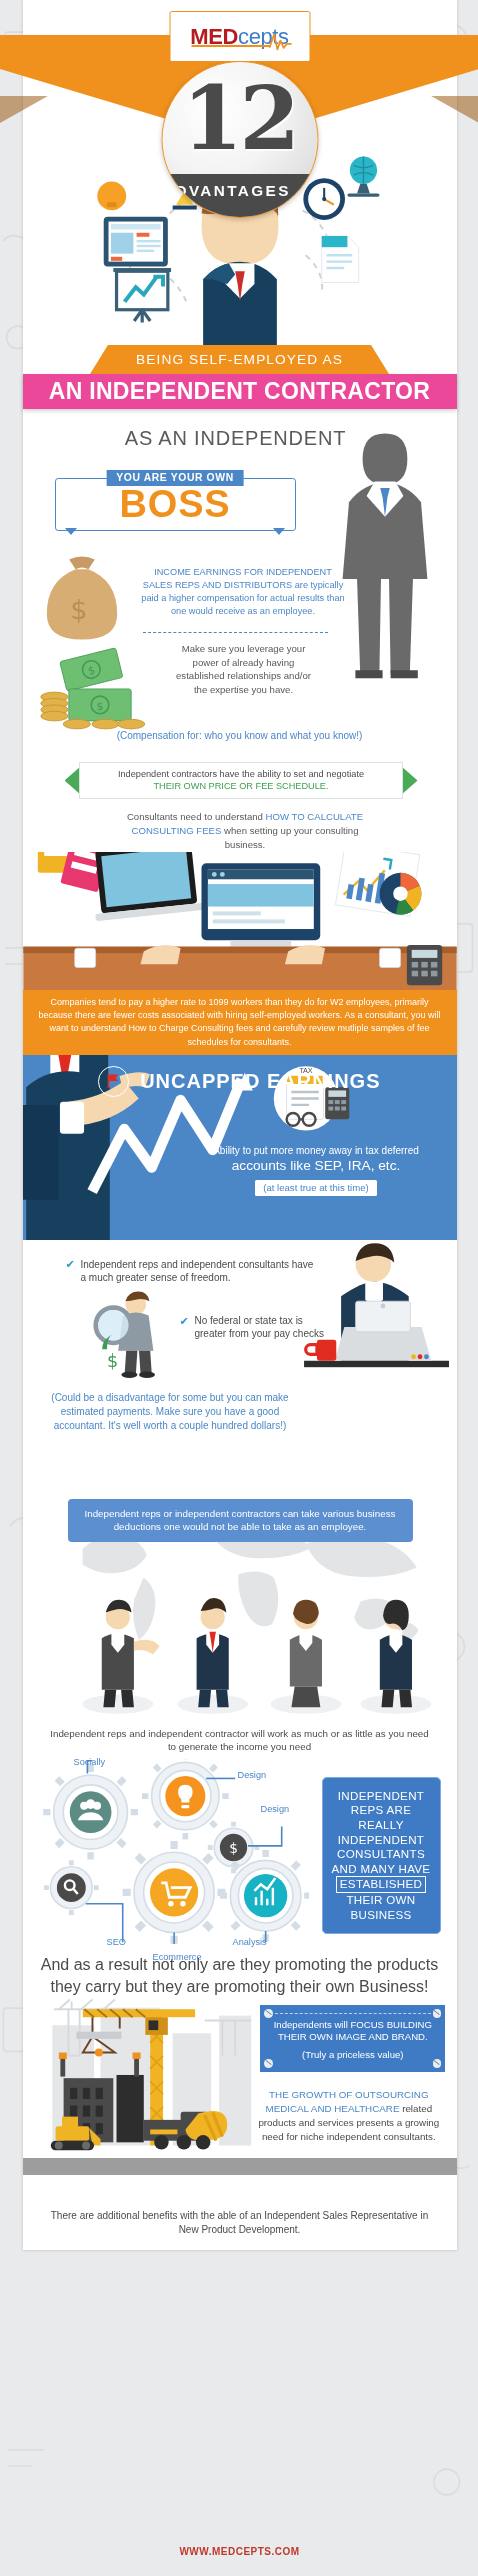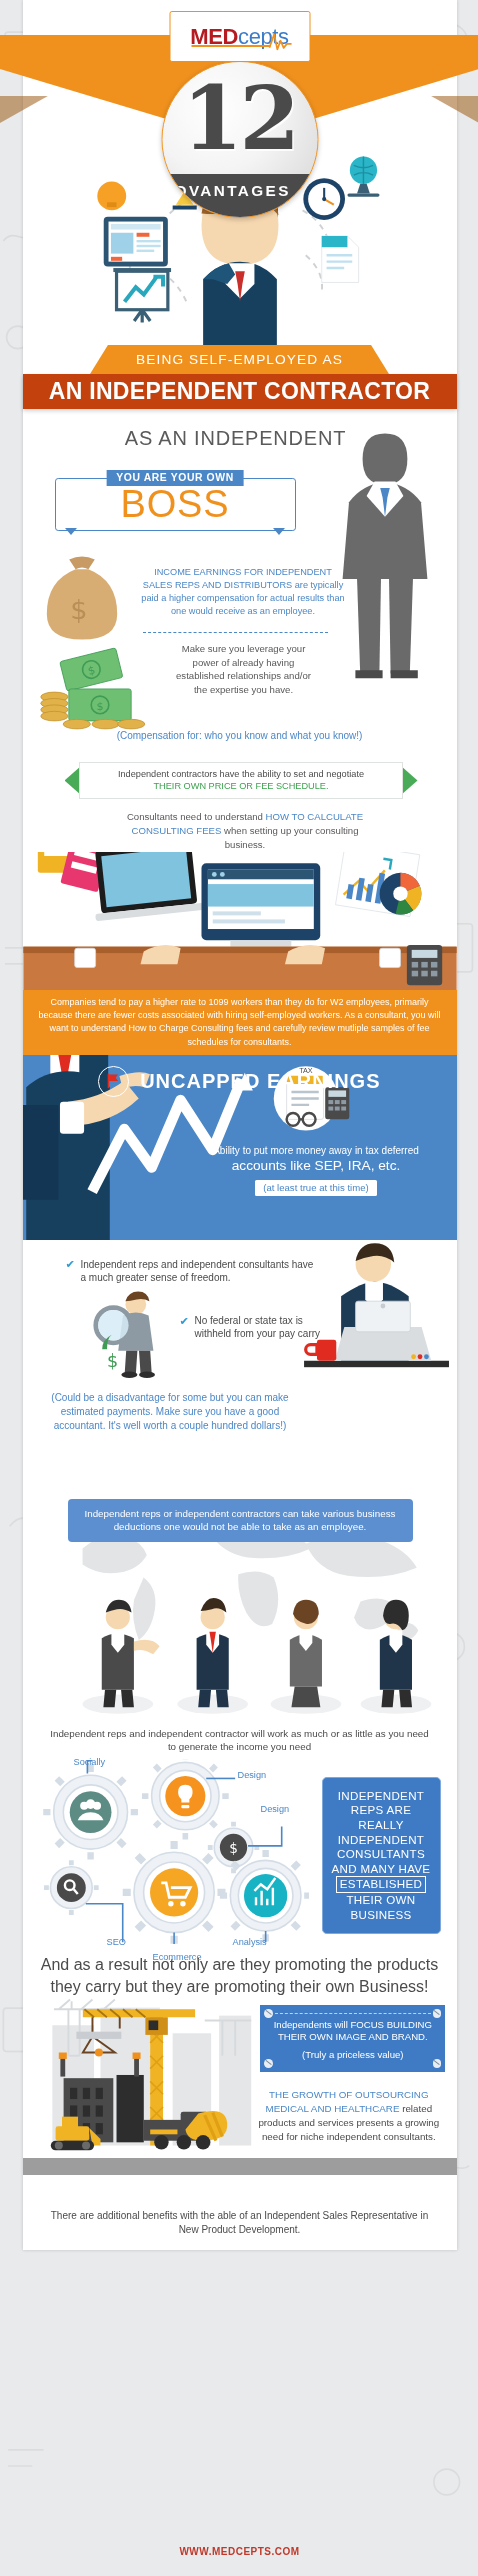--- a/index.html
+++ b/index.html
@@ -91,21 +91,21 @@
 
   
   .band-sub {
     position: relative; margin: 0 auto; width: 299px; height: 29px;
     background: #f0911e; color: #fff;
     clip-path: polygon(6% 0, 94% 0, 100% 100%, 0 100%);
     display: flex; align-items: center; justify-content: center;
     font-size: 13.7px; letter-spacing: 1.1px;
   }
   .band-main {
-    height: 35px; background: #c2410c; color: #fff;
+    height: 35px; background: #ec4899; color: #fff;
     display: flex; align-items: center; justify-content: center;
     font-size: 23px; font-weight: bold; letter-spacing: 0.3px;
     box-shadow: 0 2.4px 4px rgba(0,0,0,.18);
   }
 
   
   .sec-boss { position: relative; padding-top: 17.7px; height: 345px; }
   .h-indep {
     text-align: center; color: #5a5a5a; font-size: 20px; letter-spacing: 0.8px;
     margin-left: -8px;
@@ -115,21 +115,21 @@
     border: 1.6px solid #4b87c7; border-radius: 3.2px; height: 53px;
     display:flex; align-items:center; justify-content:center;
     position: relative;
     margin-top: 28px;
   }
   .boss-tag {
     position: absolute; top: -8.8px; left: 50%; transform: translateX(-50%);
     background: #4b87c7; color: #fff; font-size: 10.4px; font-weight: bold;
     letter-spacing: 0.6px; padding: 2.4px 9.6px; white-space: nowrap;
   }
-  .boss-word { color: #f0911e; font-size: 38px; font-weight: normal; letter-spacing: 0.8px; }
+  .boss-word { color: #f0911e; font-size: 38px; font-weight: bold; letter-spacing: 0.8px; }
   .boss-caret { position:absolute; bottom:-5.6px; width:0;height:0;
     border-left:6.4px solid transparent; border-right:6.4px solid transparent; border-top:7.2px solid #4b87c7; }
   .boss-caret.l { left: 9.6px; }
   .boss-caret.r { right: 9.6px; }
 
   .blue-copy {
     color: #4b87c7; font-size: 9.2px; line-height: 1.42; text-align: center;
     width: 207px; position: absolute; left: 117px; top: 157px;
   }
   .gray-copy {
@@ -645,21 +645,21 @@
         <ellipse cx="72" cy="106" rx="10" ry="4" fill="#2d2d2d"></ellipse>
       <circle cx="30" cy="44" r="22" fill="none" stroke="#8e9aa3" stroke-width="6"></circle>
       <circle cx="30" cy="44" r="19" fill="#d6ecf7" opacity=".85"></circle>
       <path d="M44 60 l12 12" stroke="#8e9aa3" stroke-width="7"></path>
       <path d="M22 74 q0 -14 6 -18 q-12 6 -12 18z" fill="#3f9c55"></path>
       <text x="22" y="96" font-size="22" fill="#3f9c55" font-family="DejaVu Sans">$</text>
     </svg>
 
     <div class="check-row" style="left:157px; top:74px; width:145px;">
       <span class="chk">✔</span>
-      <p>No federal or state tax is withheld from your pay carry</p>
+      <p>No federal or state tax is greater from your pay checks</p>
     </div>
 
     <svg class="ill" style="right:8px; top:0px;" width="153" height="161" viewBox="0 0 190 200">
       <circle cx="96" cy="30" r="22" fill="#f6d8b0"></circle>
       <path d="M74 26 q4 -22 24 -22 q22 0 24 24 q-12 -10 -26 -8 q-12 2 -22 6z" fill="#3a2a1c"></path>
       <path d="M56 70 q26 -18 42 -18 q18 0 42 18 v86 h-84z" fill="#1d3b55"></path>
       <path d="M86 52 h22 v22 l-11 12 l-11 -12z" fill="#ffffff"></path>
       <rect x="10" y="150" width="180" height="8" fill="#2d2d2d"></rect>
       <path d="M60 108 h96 l12 42 h-120z" fill="#d9dde0"></path>
       <rect x="74" y="76" width="68" height="38" rx="3" fill="#eef2f5" stroke="#cfd4d8"></rect>

